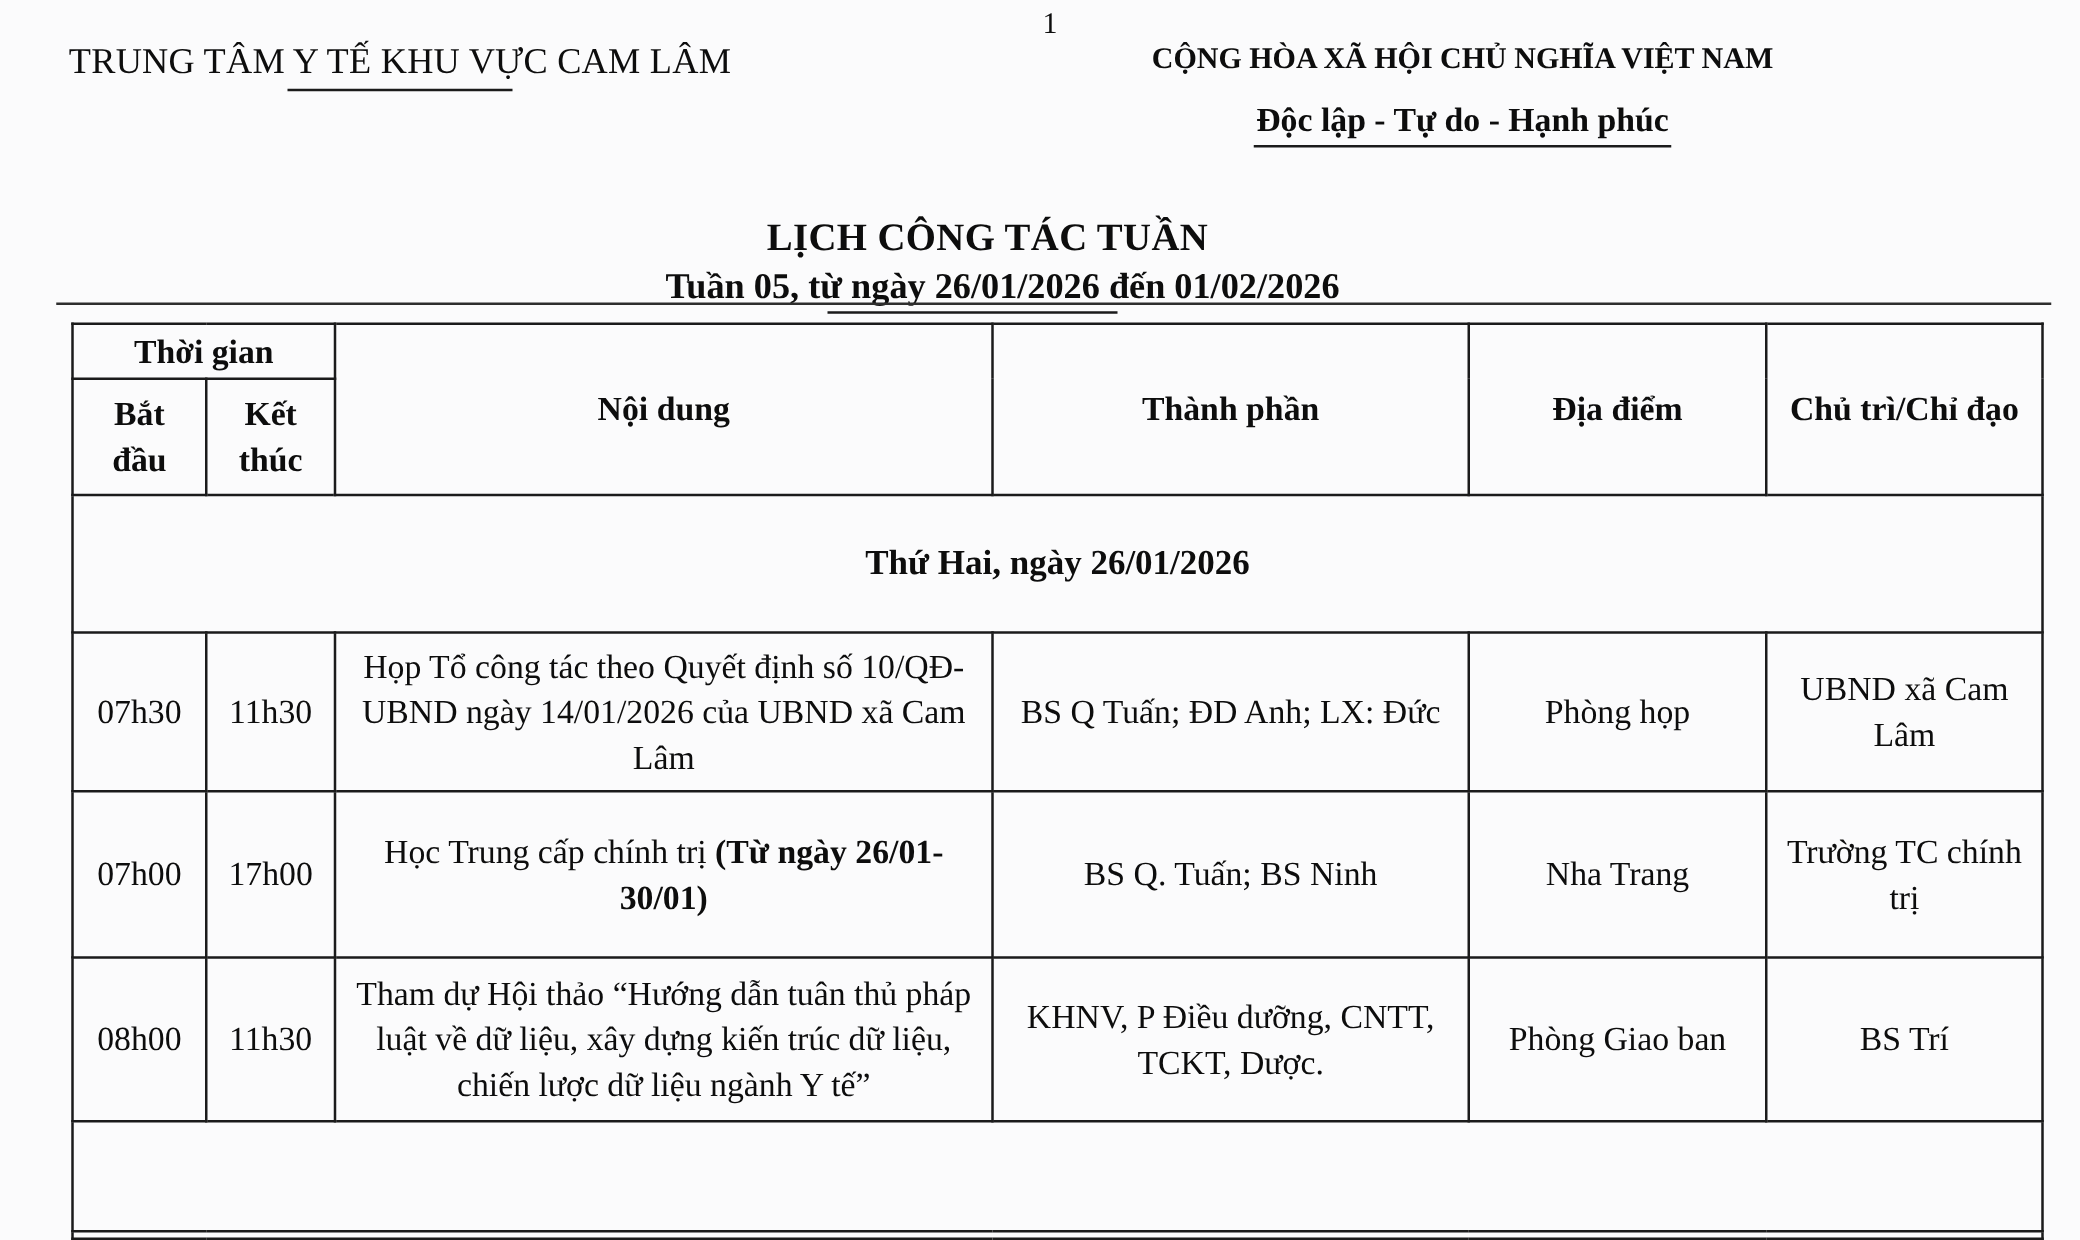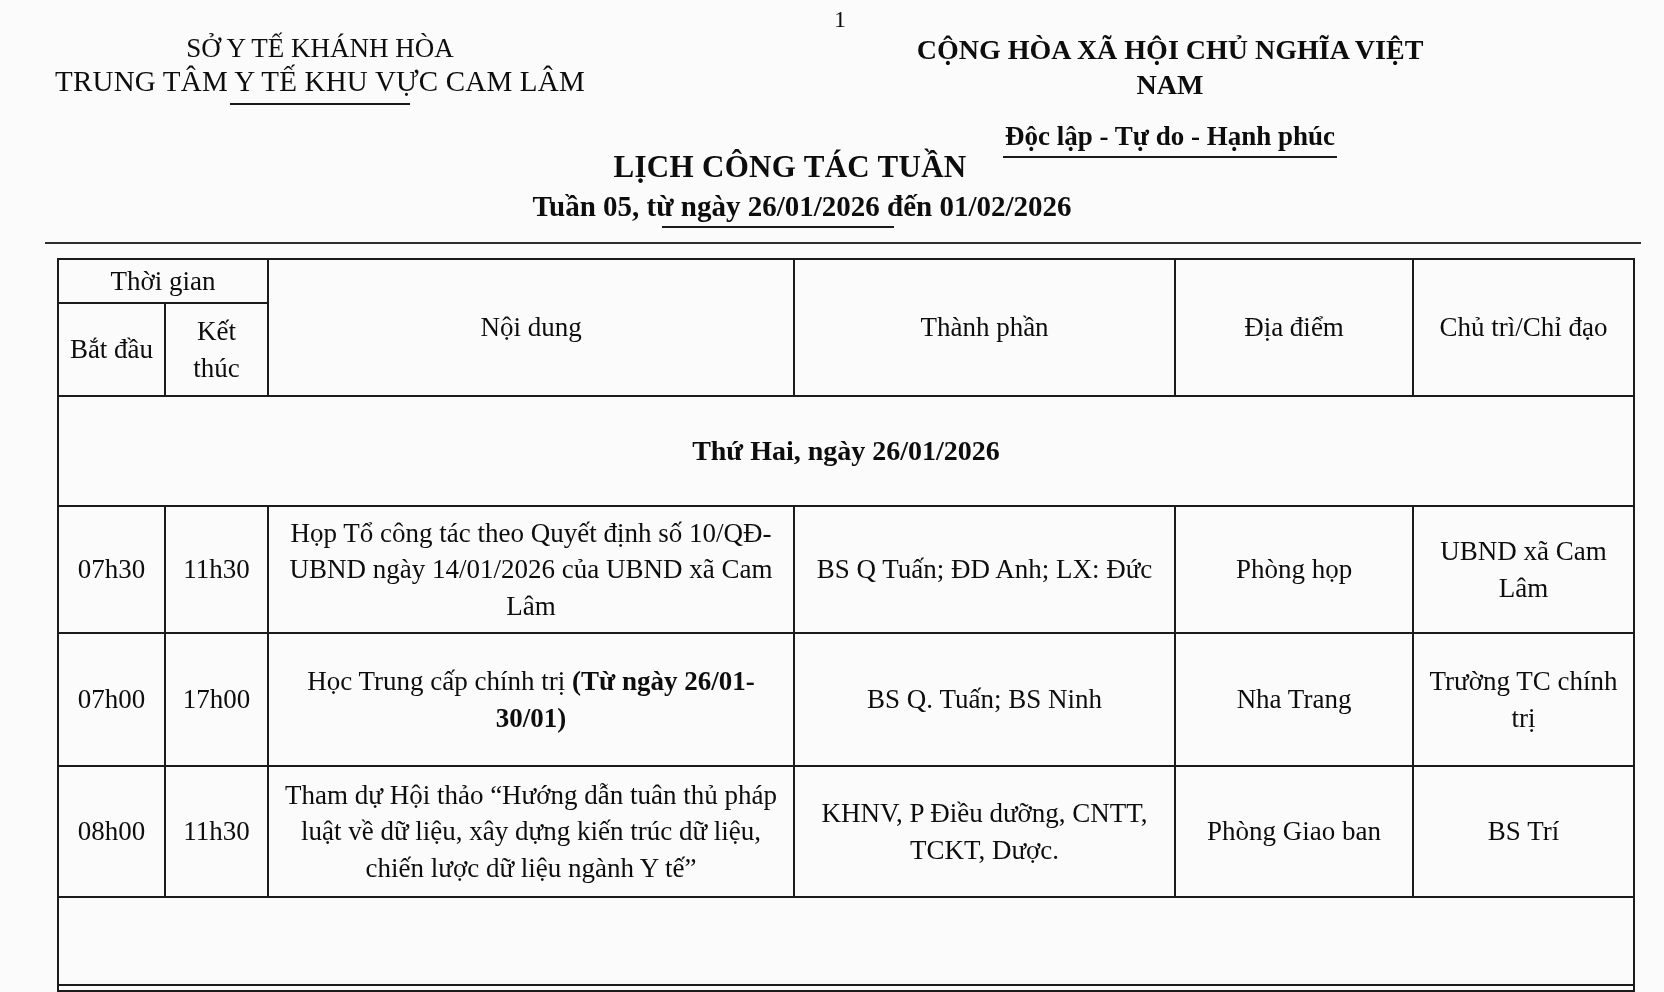--- a/index.html
+++ b/index.html
@@ -10,54 +10,53 @@
     position:relative;
   }
   .abs{position:absolute;}
   
   #page-number{left:0;top:6px;width:1680px;text-align:center;font-size:24px;}
   .header-left{left:40px;top:32px;width:560px;text-align:center;line-height:1.2;}
   .header-left .l1{font-size:27px;}
   .header-left .l2{font-size:29px;font-weight:normal;letter-spacing:.2px;}
   .header-left .part-underline{width:180px;height:2px;background:#1b1b1b;margin:4px auto 0 auto;}
   .header-right{left:890px;top:32px;width:560px;text-align:center;line-height:1.25;}
-  .header-right .l1{font-size:28px;font-weight:bold;}
+  .header-right .l1{font-size:24px;font-weight:bold;}
   .header-right .l2{font-size:27px;font-weight:bold;display:inline-block;
        border-bottom:2px solid #1b1b1b;padding:0 2px 2px 2px;margin-top:18px;}
   
   .title-block{left:0;top:148px;width:1580px;text-align:center;line-height:1.2;}
-  .title-main{font-size:31px;font-weight:bold;letter-spacing:.3px;}
+  .title-main{font-size:31px;font-weight:bold;letter-spacing:.3px;margin-top:23px;}
   .title-sub{font-size:29px;font-weight:bold;margin-top:4px;padding-left:24px;}
   .title-underline{width:232px;height:2px;background:#1b1b1b;margin:2px auto 0 auto;transform:translateX(-12px);}
   
   .pre-table-line{left:45px;top:242px;width:1596px;height:2px;background:#2e2e2e;}
   
   table.schedule{
     left:57px;top:258px;width:1576px;
     border-collapse:collapse;table-layout:fixed;position:absolute;
     font-size:27px;line-height:1.35;color:#0d0d0d;
   }
   table.schedule td{
     border:2px solid #1b1b1b;
     text-align:center;vertical-align:middle;
     padding:2px 10px;overflow:hidden;
   }
-  td.hdr{font-weight:normal;}
+  td.hdr{font-weight:bold;}
   td.day-cell{text-align:left;font-weight:bold;font-size:28px;padding-left:14px;}
   td.content-cell{text-align:justify;text-justify:inter-word;padding:4px 13px;}
   td.no-bottom{border-bottom:none;}
   .bold{font-weight:bold;}
 </style>
 </head>
 <body>
 
 <div class="abs" id="page-number">1</div>
 
 <div class="abs header-left">
-  <div class="l1">SỞ Y TẾ KHÁNH HÒA</div>
   <div class="l2">TRUNG TÂM Y TẾ KHU VỰC CAM LÂM</div>
   <div class="part-underline"></div>
 </div>
 
 <div class="abs header-right">
   <div class="l1">CỘNG HÒA XÃ HỘI CHỦ NGHĨA VIỆT NAM</div>
   <div><span class="l2">Độc lập - Tự do - Hạnh phúc</span></div>
 </div>
 
 <div class="abs title-block">

